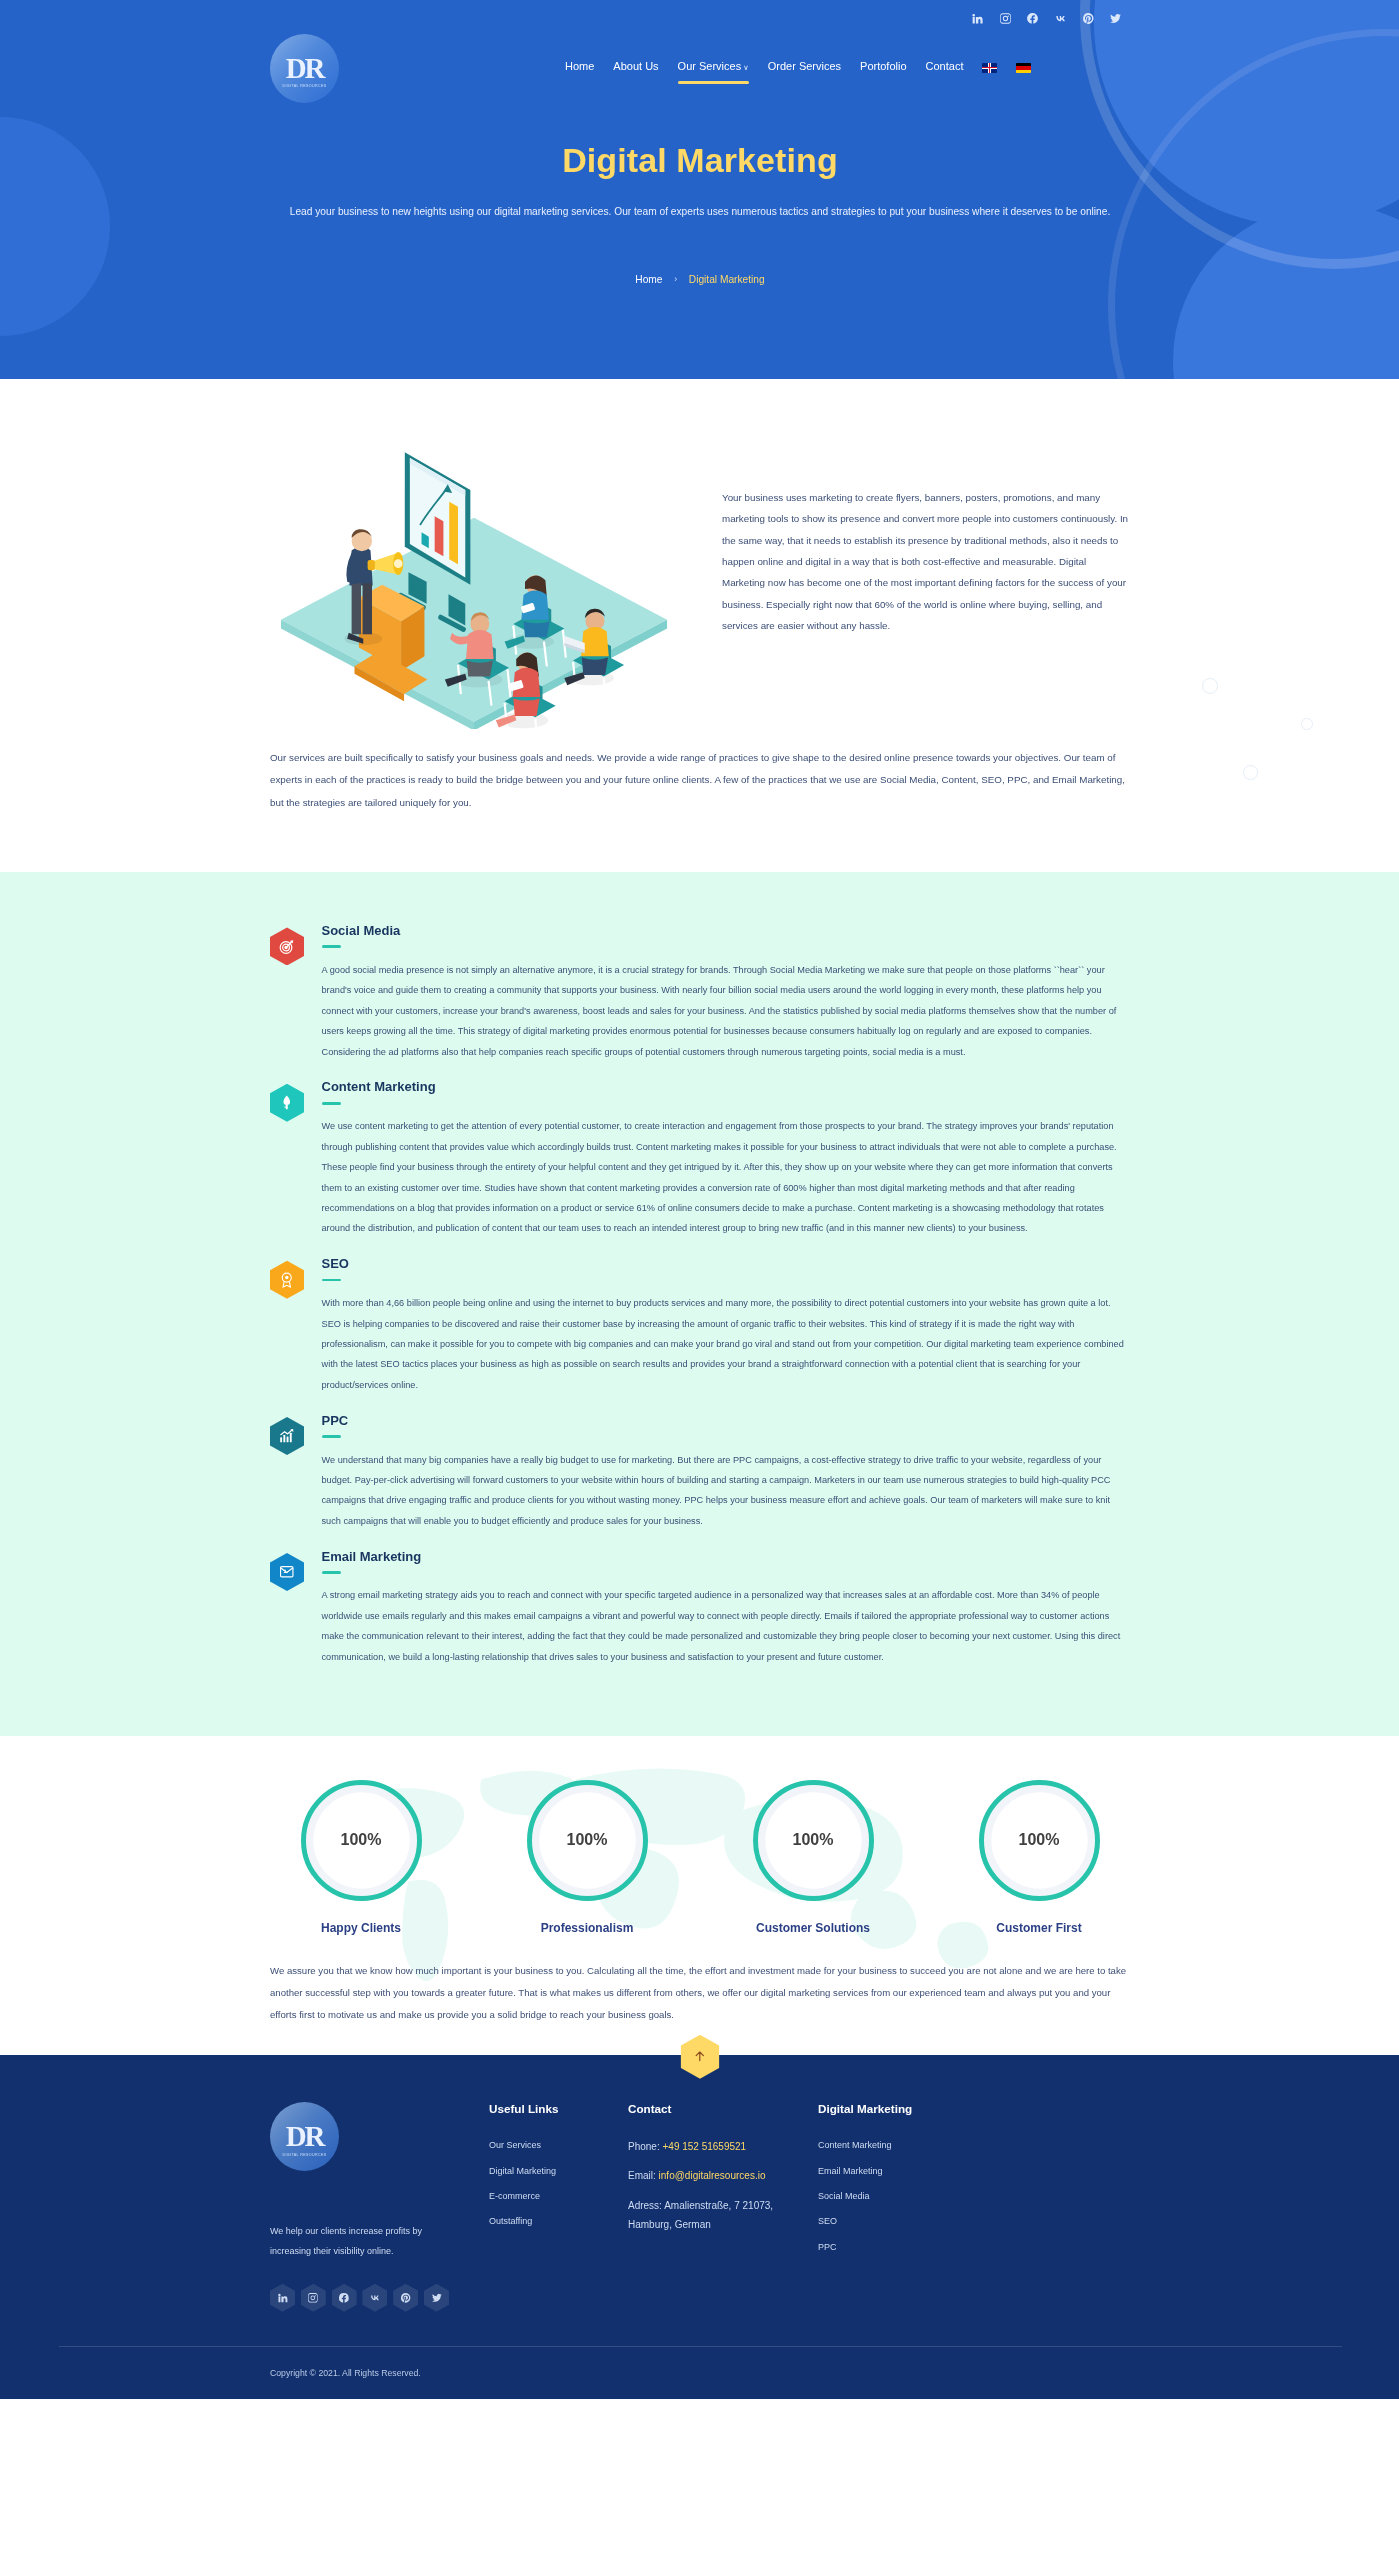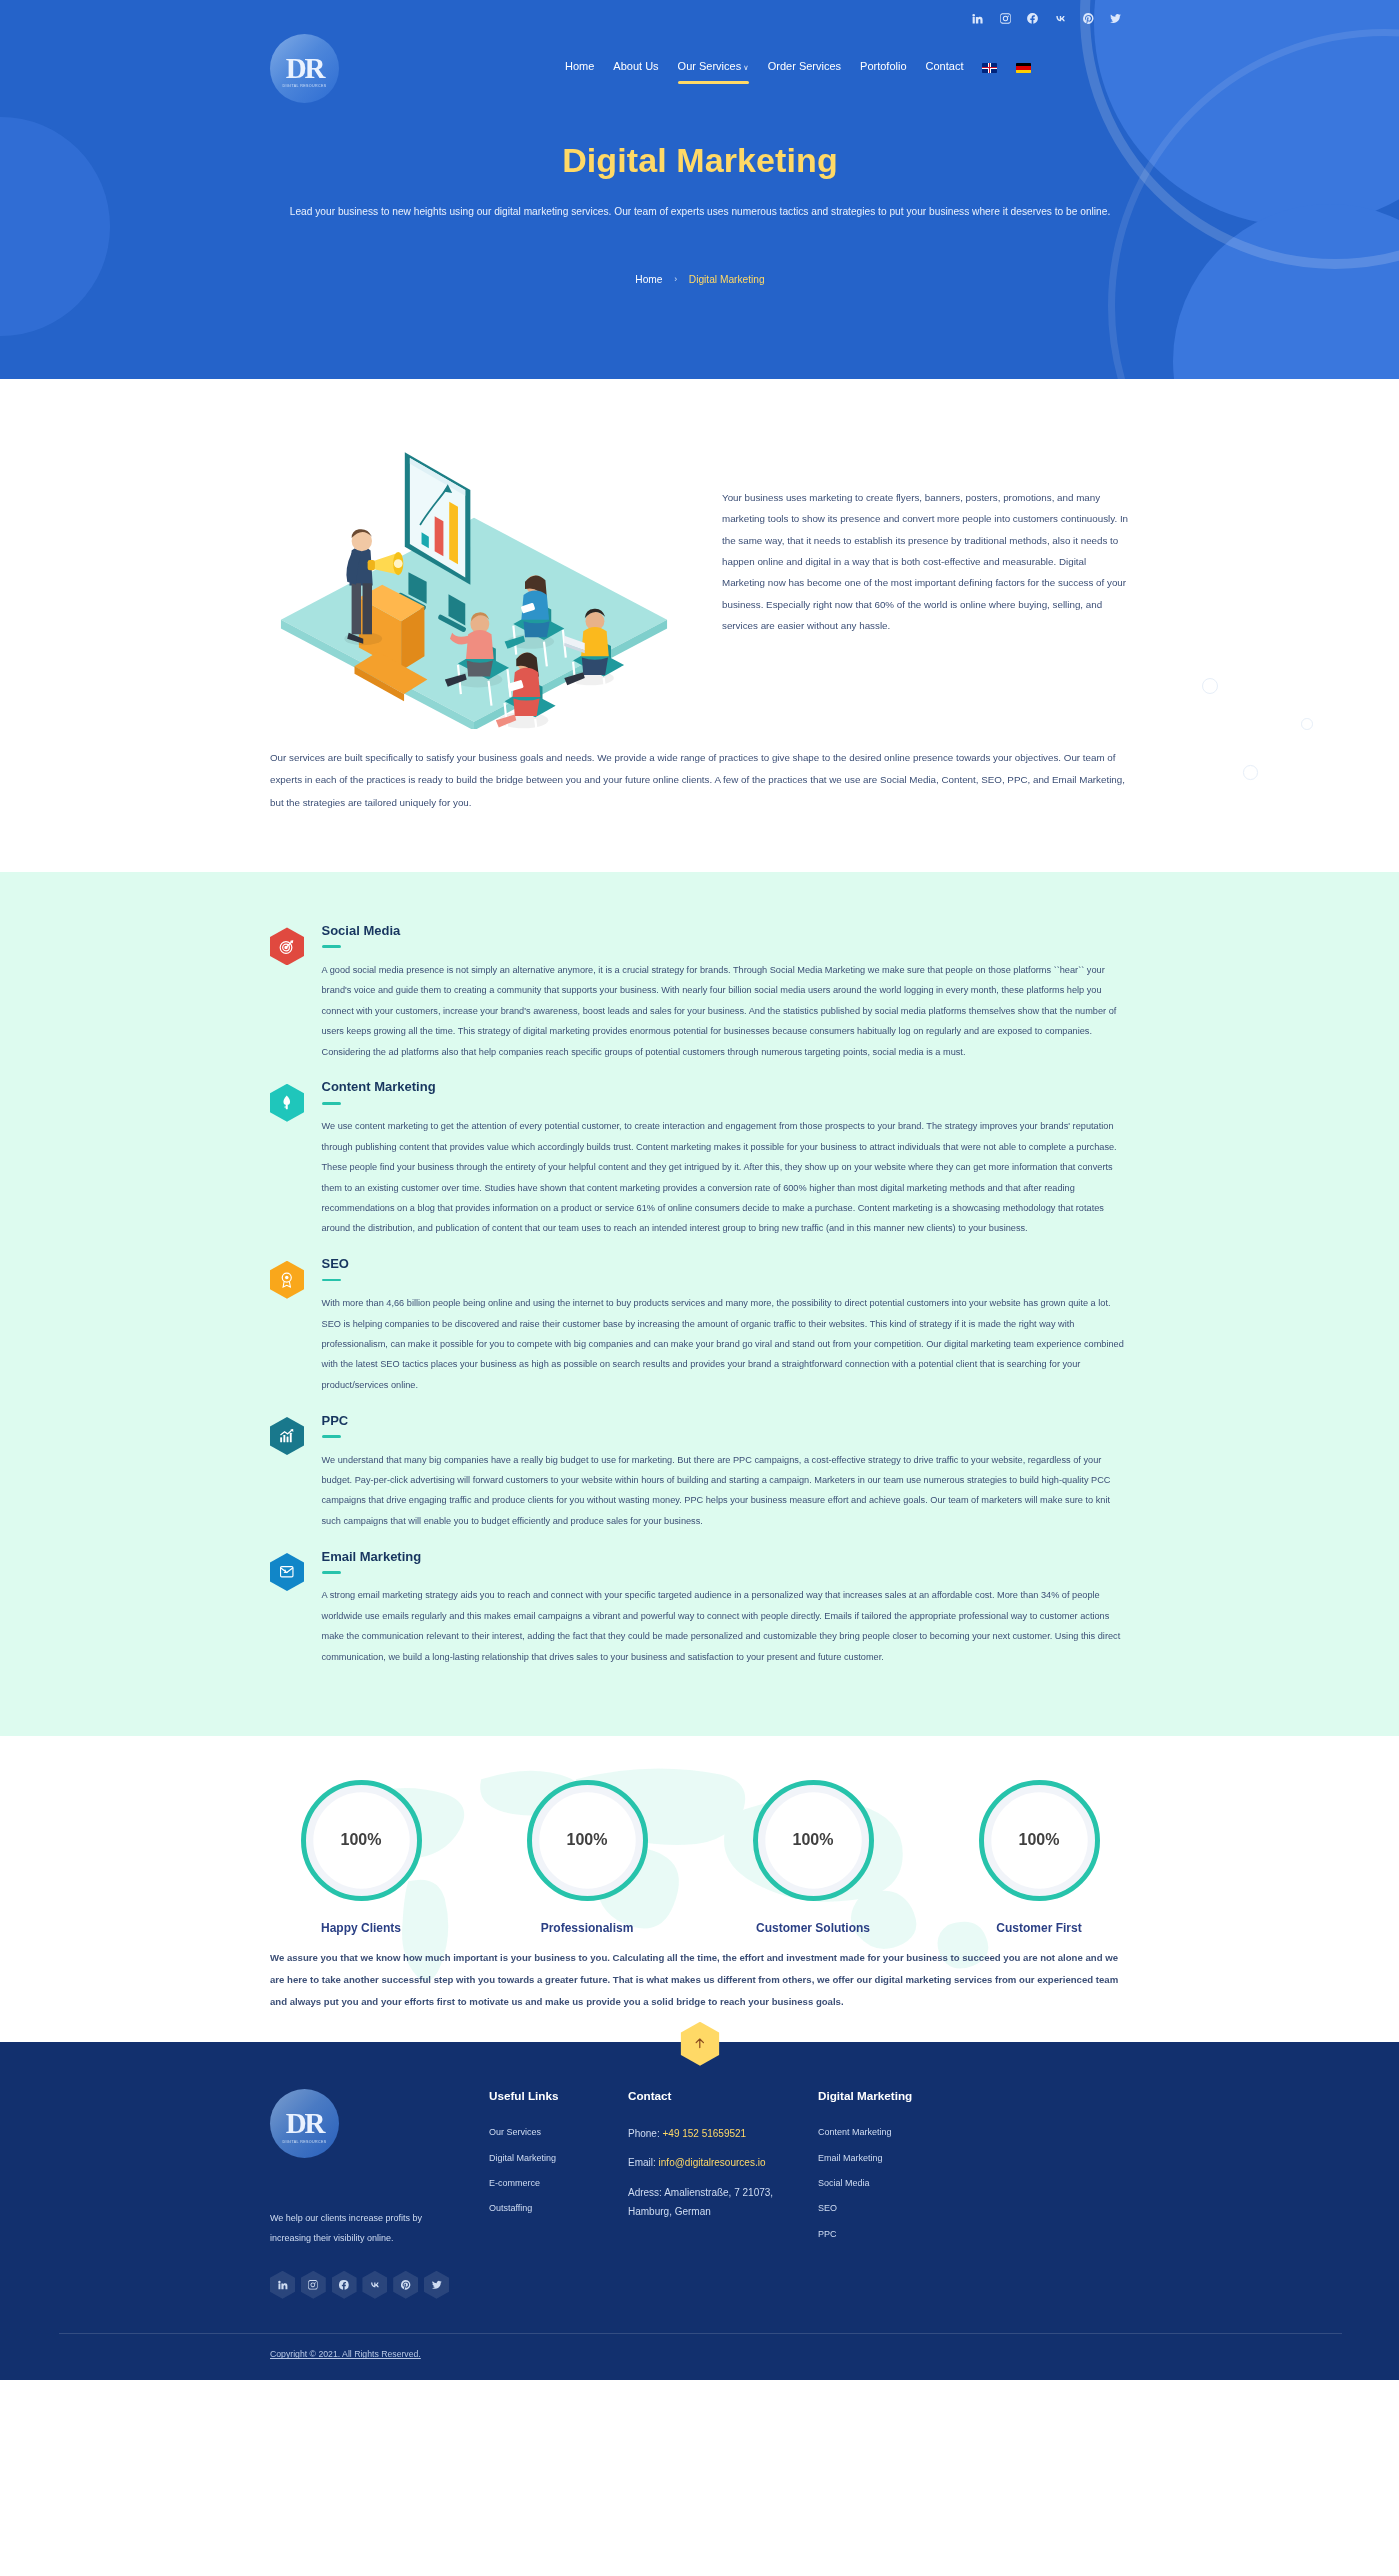--- a/index.html
+++ b/index.html
@@ -209,22 +209,22 @@
   .donut {
     width: 121px; height: 121px; margin: 0 auto 20.4px;
     border-radius: 50%; border: 5.1px solid #27c3ab;
     display: flex; align-items: center; justify-content: center;
     box-shadow: inset 0 0 0 7.3px rgba(240,243,248,.9);
     background: #fff;
   }
   .donut span { font-size: 16px; font-weight: 700; color: #404040; }
   .stat-label { font-size: 12px; font-weight: 700; color: #2a3f84; }
   .stats-para {
-    position: relative; max-width: 860px; margin: 12px auto 0;
-    font-size: 9.6px; line-height: 2.3; color: #3c4f76; font-weight: 700;
+    position: relative; max-width: 860px; margin: 25px auto 0;
+    font-size: 9.6px; line-height: 2.3; color: #3c4f76; font-weight: 400;
   }
 
   
   .footer-wrap { position: relative; background: #fff; }
   .totop {
     position: absolute; left: 50%; transform: translateX(-50%);
     top: -20.4px; width: 39px; height: 44px; background: #ffd966;
     clip-path: polygon(50% 0%, 100% 25%, 100% 75%, 50% 100%, 0% 75%, 0% 25%);
     display: flex; align-items: center; justify-content: center;
     cursor: pointer; z-index: 9;
@@ -263,22 +263,22 @@
   }
   .fcol-contact .crow {
     font-size: 10px; color: #cfdcf2; margin-bottom: 10.2px; line-height: 1.9;
     font-weight: 300;
   }
   .hl { color: #ffd966; }
   .foot-divider {
     max-width: 1283px; margin: 34px auto 0; height: 0.7px; background: rgba(255,255,255,.14);
   }
   .foot-bottom {
-    max-width: 860px; margin: 0 auto; padding: 16px 0 20.4px;
-    font-size: 8.7px; color: #b9c9e6; font-weight: 300; text-decoration: underline;
+    max-width: 860px; margin: 6px auto; padding: 16px 0 20.4px;
+    font-size: 8.7px; color: #b9c9e6; font-weight: 300;
   }
 </style>
 </head>
 <body>
 
 <div class="wrap">
 
   <section class="hero">
     <div class="hero-deco deco-a"></div>
     <div class="hero-deco deco-b"></div>

